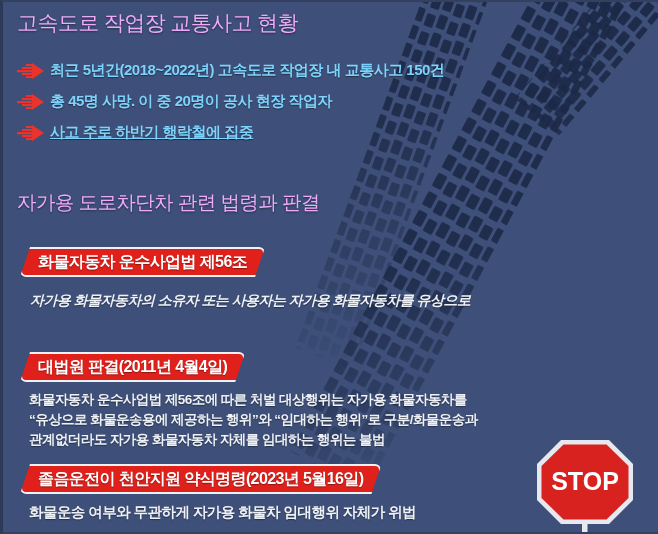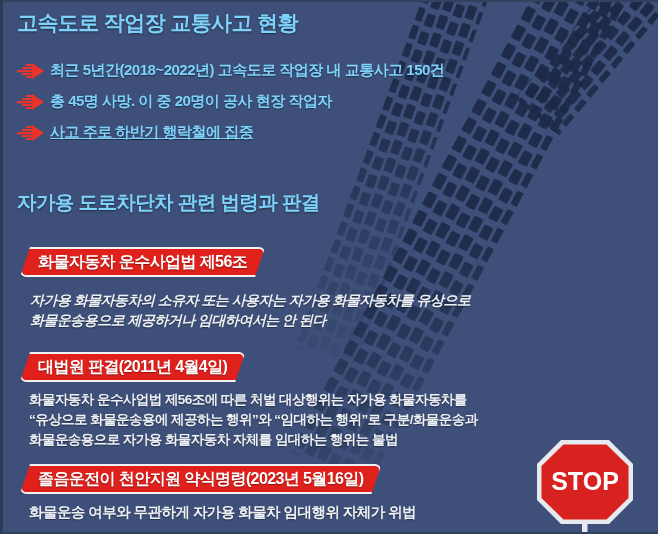--- a/index.html
+++ b/index.html
@@ -30,22 +30,22 @@
   }
 
   
   .content {
     position: relative;
     z-index: 2;
     padding: 0;
   }
 
   .sec-title {
-    color: #7dd3fc;
-    font-weight: bold;
+    color: #f0abfc;
+    font-weight: normal;
     letter-spacing: -0.6px;
     text-shadow: 0 1px 2px rgba(0,0,0,.45);
   }
   #title-main {
     position: absolute;
     left: 14px;
     top: 8px;
     font-size: 21px;
     line-height: 26px;
   }
@@ -248,28 +248,27 @@
         <span class="btext">사고 주로 하반기 행락철에 집중</span>
       </div>
 
     </div>
 
     <div id="title-law" class="sec-title">자가용 도로차단차 관련 법령과 판결</div>
 
     <div id="badge-1" class="badge">화물자동차 운수사업법 제56조</div>
     <div id="law-body-1" class="lawbody">
       <span class="ln">자가용 화물자동차의 소유자 또는 사용자는 자가용 화물자동차를 유상으로</span>
-      <span class="ln">화물운송용으로 제공하거나 임대하여서는 안 된다</span>
     </div>
 
     <div id="badge-2" class="badge">대법원 판결(2011년 4월4일)</div>
     <div id="law-body-2" class="lawbody">
       <span class="ln">화물자동차 운수사업법 제56조에 따른 처벌 대상행위는 자가용 화물자동차를</span>
       <span class="ln">“유상으로 화물운송용에 제공하는 행위”와 “임대하는 행위”로 구분/화물운송과</span>
-      <span class="ln">화물운송용으로 자가용 화물자동차 자체를 임대하는 행위는 불법</span>
+      <span class="ln">관계없더라도 자가용 화물자동차 자체를 임대하는 행위는 불법</span>
     </div>
 
     <div id="badge-3" class="badge">졸음운전이 천안지원 약식명령(2023년 5월16일)</div>
     <div id="law-body-3" class="lawbody">
       <span class="ln">화물운송 여부와 무관하게 자가용 화물차 임대행위 자체가 위법</span>
     </div>
 
   </div>
 
   <svg id="stop-sign" viewBox="0 0 112 102" aria-hidden="true">

